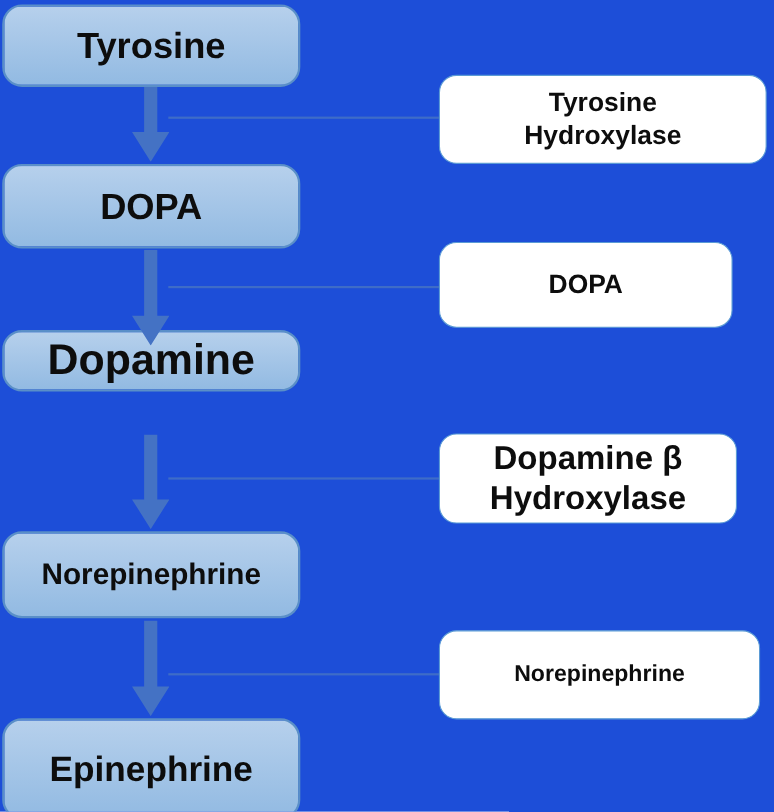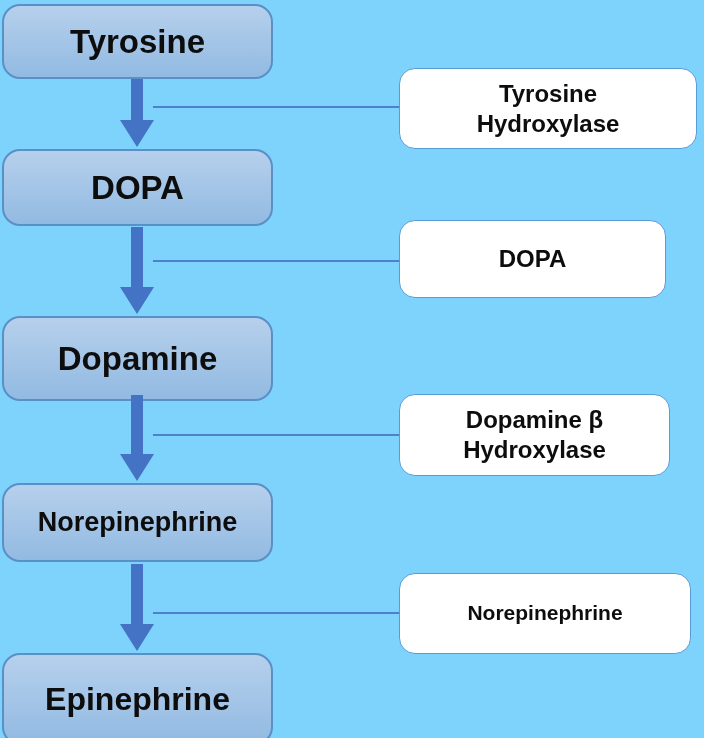--- a/index.html
+++ b/index.html
@@ -8,56 +8,56 @@
     --box-border:#5a8fc8;
     --enzyme-border:#5b9bd5;
     --arrow:#4472c4;
     --connector:#4472c4;
     --text:#0d0d0d;
   }
   html,body{margin:0;padding:0;background:#ffffff;}
   .canvas{
     position:relative;
     width:704px;height:738px;
-    background:#7dd3fc;
+    background:#1d4ed8;
     font-family:"Liberation Sans", sans-serif;
     overflow:hidden;
   }
   .mbox{
     position:absolute;
     left:2px;width:271px;
     box-sizing:border-box;
     background:linear-gradient(180deg, var(--box-fill-top) 0%, var(--box-fill-bottom) 100%);
     border:2px solid var(--box-border);
     border-radius:18px;
     display:flex;align-items:center;justify-content:center;
     color:var(--text);
     font-weight:bold;
     text-align:center;
   }
   .m1{top:4px;height:75px;font-size:33px;}
   .m2{top:149px;height:77px;font-size:33px;}
-  .m3{top:316px;height:85px;font-size:33px;}
+  .m3{top:300px;height:56px;font-size:39px;}
   .m4{top:483px;height:79px;font-size:27px;}
   .m5{top:653px;height:92px;font-size:32px;}
   .ebox{
     position:absolute;
     box-sizing:border-box;
     background:#ffffff;
     border:1.5px solid var(--enzyme-border);
     border-radius:16px;
     display:flex;flex-direction:column;align-items:center;justify-content:center;
     color:var(--text);
     font-weight:bold;
     text-align:center;
     line-height:1.25;
   }
   .e1{left:399px;top:68px;width:298px;height:81px;font-size:24px;}
   .e2{left:399px;top:220px;width:267px;height:78px;font-size:24px;}
-  .e3{left:399px;top:394px;width:271px;height:82px;font-size:24px;}
+  .e3{left:399px;top:394px;width:271px;height:82px;font-size:30px;}
   .e4{left:399px;top:573px;width:292px;height:81px;font-size:21px;}
   .ebox span{display:block;}
   .arrow{
     position:absolute;
     left:120px;width:34px;
     pointer-events:none;
   }
   .a1{top:79px;height:68px;}
   .a2{top:227px;height:87px;}
   .a3{top:395px;height:86px;}

